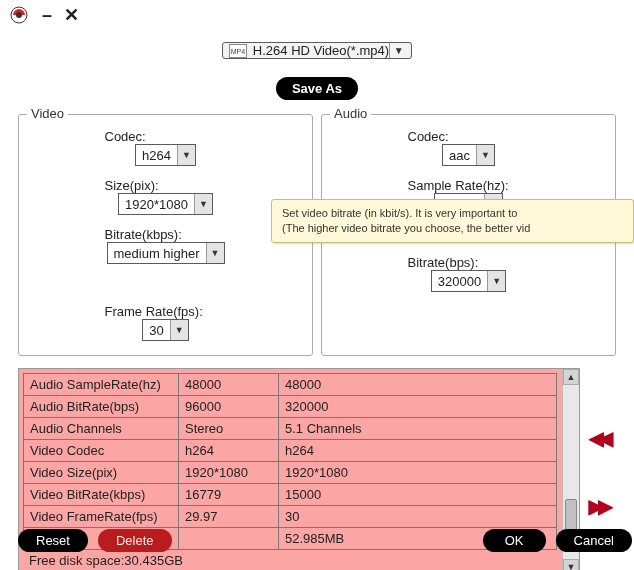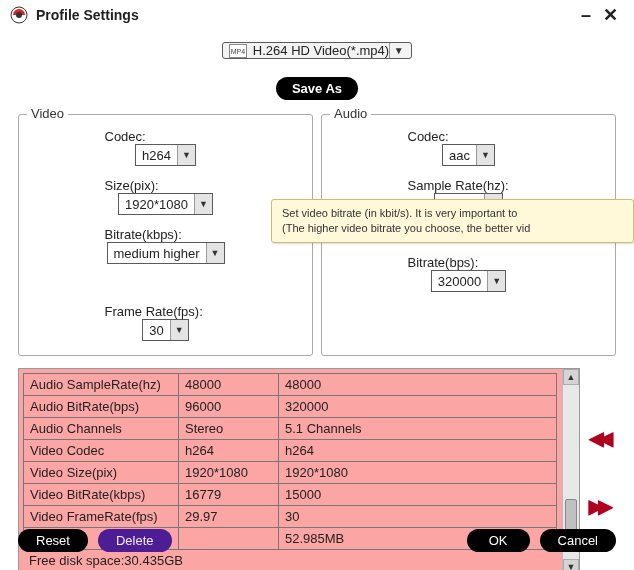--- a/index.html
+++ b/index.html
@@ -232,53 +232,52 @@
   color: #b00020;
   font-size: 20px;
   cursor: pointer;
   text-shadow: 0 0 1px #800;
   letter-spacing: -6px;
 }
 .footer {
   position: absolute;
   bottom: 18px;
   left: 18px;
-  right: 18px;
+  right: 2px;
   display: flex;
   align-items: center;
 }
 .footer .spacer { flex: 1; }
 .pill-btn {
   background: #000;
   color: #fff;
   border-radius: 12px;
   padding: 4px 18px;
   font-size: 13px;
   cursor: pointer;
   margin-right: 10px;
 }
 .pill-btn.disabled {
-  background: #4c1d95;
+  background: #b91c1c;
   color: #eee;
   cursor: default;
 }
 .pill-btn.small { padding: 4px 22px; }
 </style>
 </head>
 <body>
 
 <div class="titlebar">
   <span class="app-icon">
     <svg viewBox="0 0 18 18">
         <circle cx="9" cy="9" r="8" fill="#fff" stroke="#333" stroke-width="1"></circle>
         <path d="M3 9a6 6 0 0 1 12 0z" fill="#d22"></path>
         <circle cx="9" cy="9" r="3" fill="#333"></circle>
       </svg>
   </span>
-  <span class="title">Profile Settings</span>
   <span class="win-btn">–</span>
   <span class="win-btn">✕</span>
 </div>
 
 <div class="content">
 
   <div class="top-row">
     <div class="profile-select">
       <span class="sel-icon">MP4</span>
       <span class="sel-text">H.264 HD Video(*.mp4)</span>

